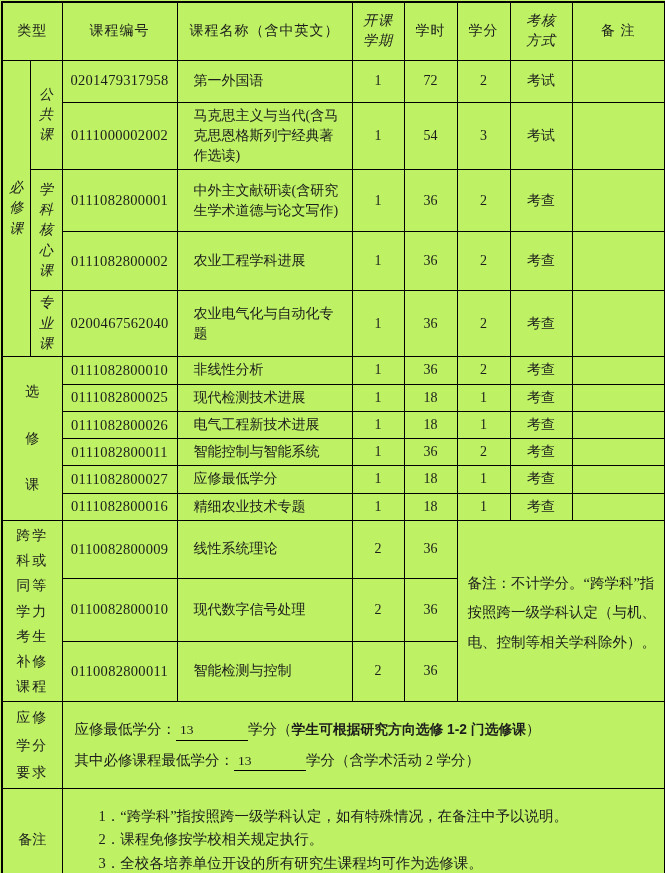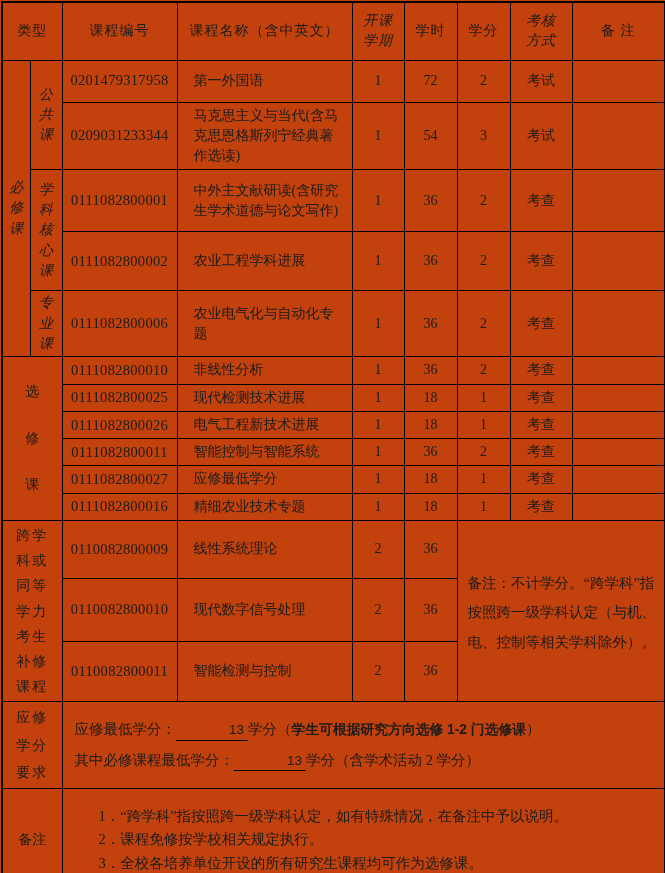--- a/index.html
+++ b/index.html
@@ -3,21 +3,21 @@
 <meta charset="utf-8">
 <style>
   html, body {
     margin: 0;
     padding: 0;
     background: #ffffff;
   }
   .sheet {
     width: 665px;
     height: 873px;
-    background: #c2410c;
+    background: #bef264;
     box-sizing: border-box;
     padding: 1px;
     font-family: "Liberation Serif", "DejaVu Serif", serif;
     color: #1c1c1c;
   }
   table.curriculum {
     border-collapse: collapse;
     width: 662px;
     table-layout: fixed;
     border: 2px solid #000;
@@ -54,23 +54,23 @@
     text-align: left;
     padding: 4px 8px 0 10px;
     line-height: 2.05;
     font-size: 14.5px;
   }
   td.freeform { text-align: left; padding: 6px 8px 6px 12px; }
   .credit-line { margin: 9px 0; font-size: 14.5px; }
   .uline {
     display: inline-block;
     min-width: 64px;
-    text-align: right;
+    text-align: left;
     border-bottom: 1.5px solid #000;
-    font-family: Liberation Sans, sans-serif;
+    font-family: Liberation Serif, serif;
     font-size: 13.5px;
     padding: 0 4px;
   }
   .bold-note {
     font-weight: 700;
     font-family: "Liberation Sans", "DejaVu Sans", sans-serif;
     font-size: 13.8px;
   }
   .remark-line { line-height: 1.6; font-size: 14.5px; }
   td.remarks-box { text-align: left; padding: 6px 8px 6px 36px; }
@@ -116,21 +116,21 @@
     <td class="id-cell">0201479317958</td>
     <td class="name-cell">第一外国语</td>
     <td>1</td>
     <td>72</td>
     <td>2</td>
     <td>考试</td>
     <td></td>
   </tr>
 
   <tr style="height:63px">
-    <td class="id-cell">0209031233344</td>
+    <td class="id-cell">0111000002002</td>
     <td class="name-cell">马克思主义与当代(含马克思恩格斯列宁经典著作选读)</td>
     <td>1</td>
     <td>54</td>
     <td>3</td>
     <td>考试</td>
     <td></td>
   </tr>
 
   <tr style="height:62px">
     <td class="vlabel" rowspan="2">学
@@ -154,21 +154,21 @@
     <td>36</td>
     <td>2</td>
     <td>考查</td>
     <td></td>
   </tr>
 
   <tr style="height:61px">
     <td class="vlabel">专
 业
 课</td>
-    <td class="id-cell">0111082800006</td>
+    <td class="id-cell">0200467562040</td>
     <td class="name-cell">农业电气化与自动化专题</td>
     <td>1</td>
     <td>36</td>
     <td>2</td>
     <td>考查</td>
     <td></td>
   </tr>
 
   <tr style="height:26px">
     <td class="vlabel-elective" colspan="2" rowspan="6">选

